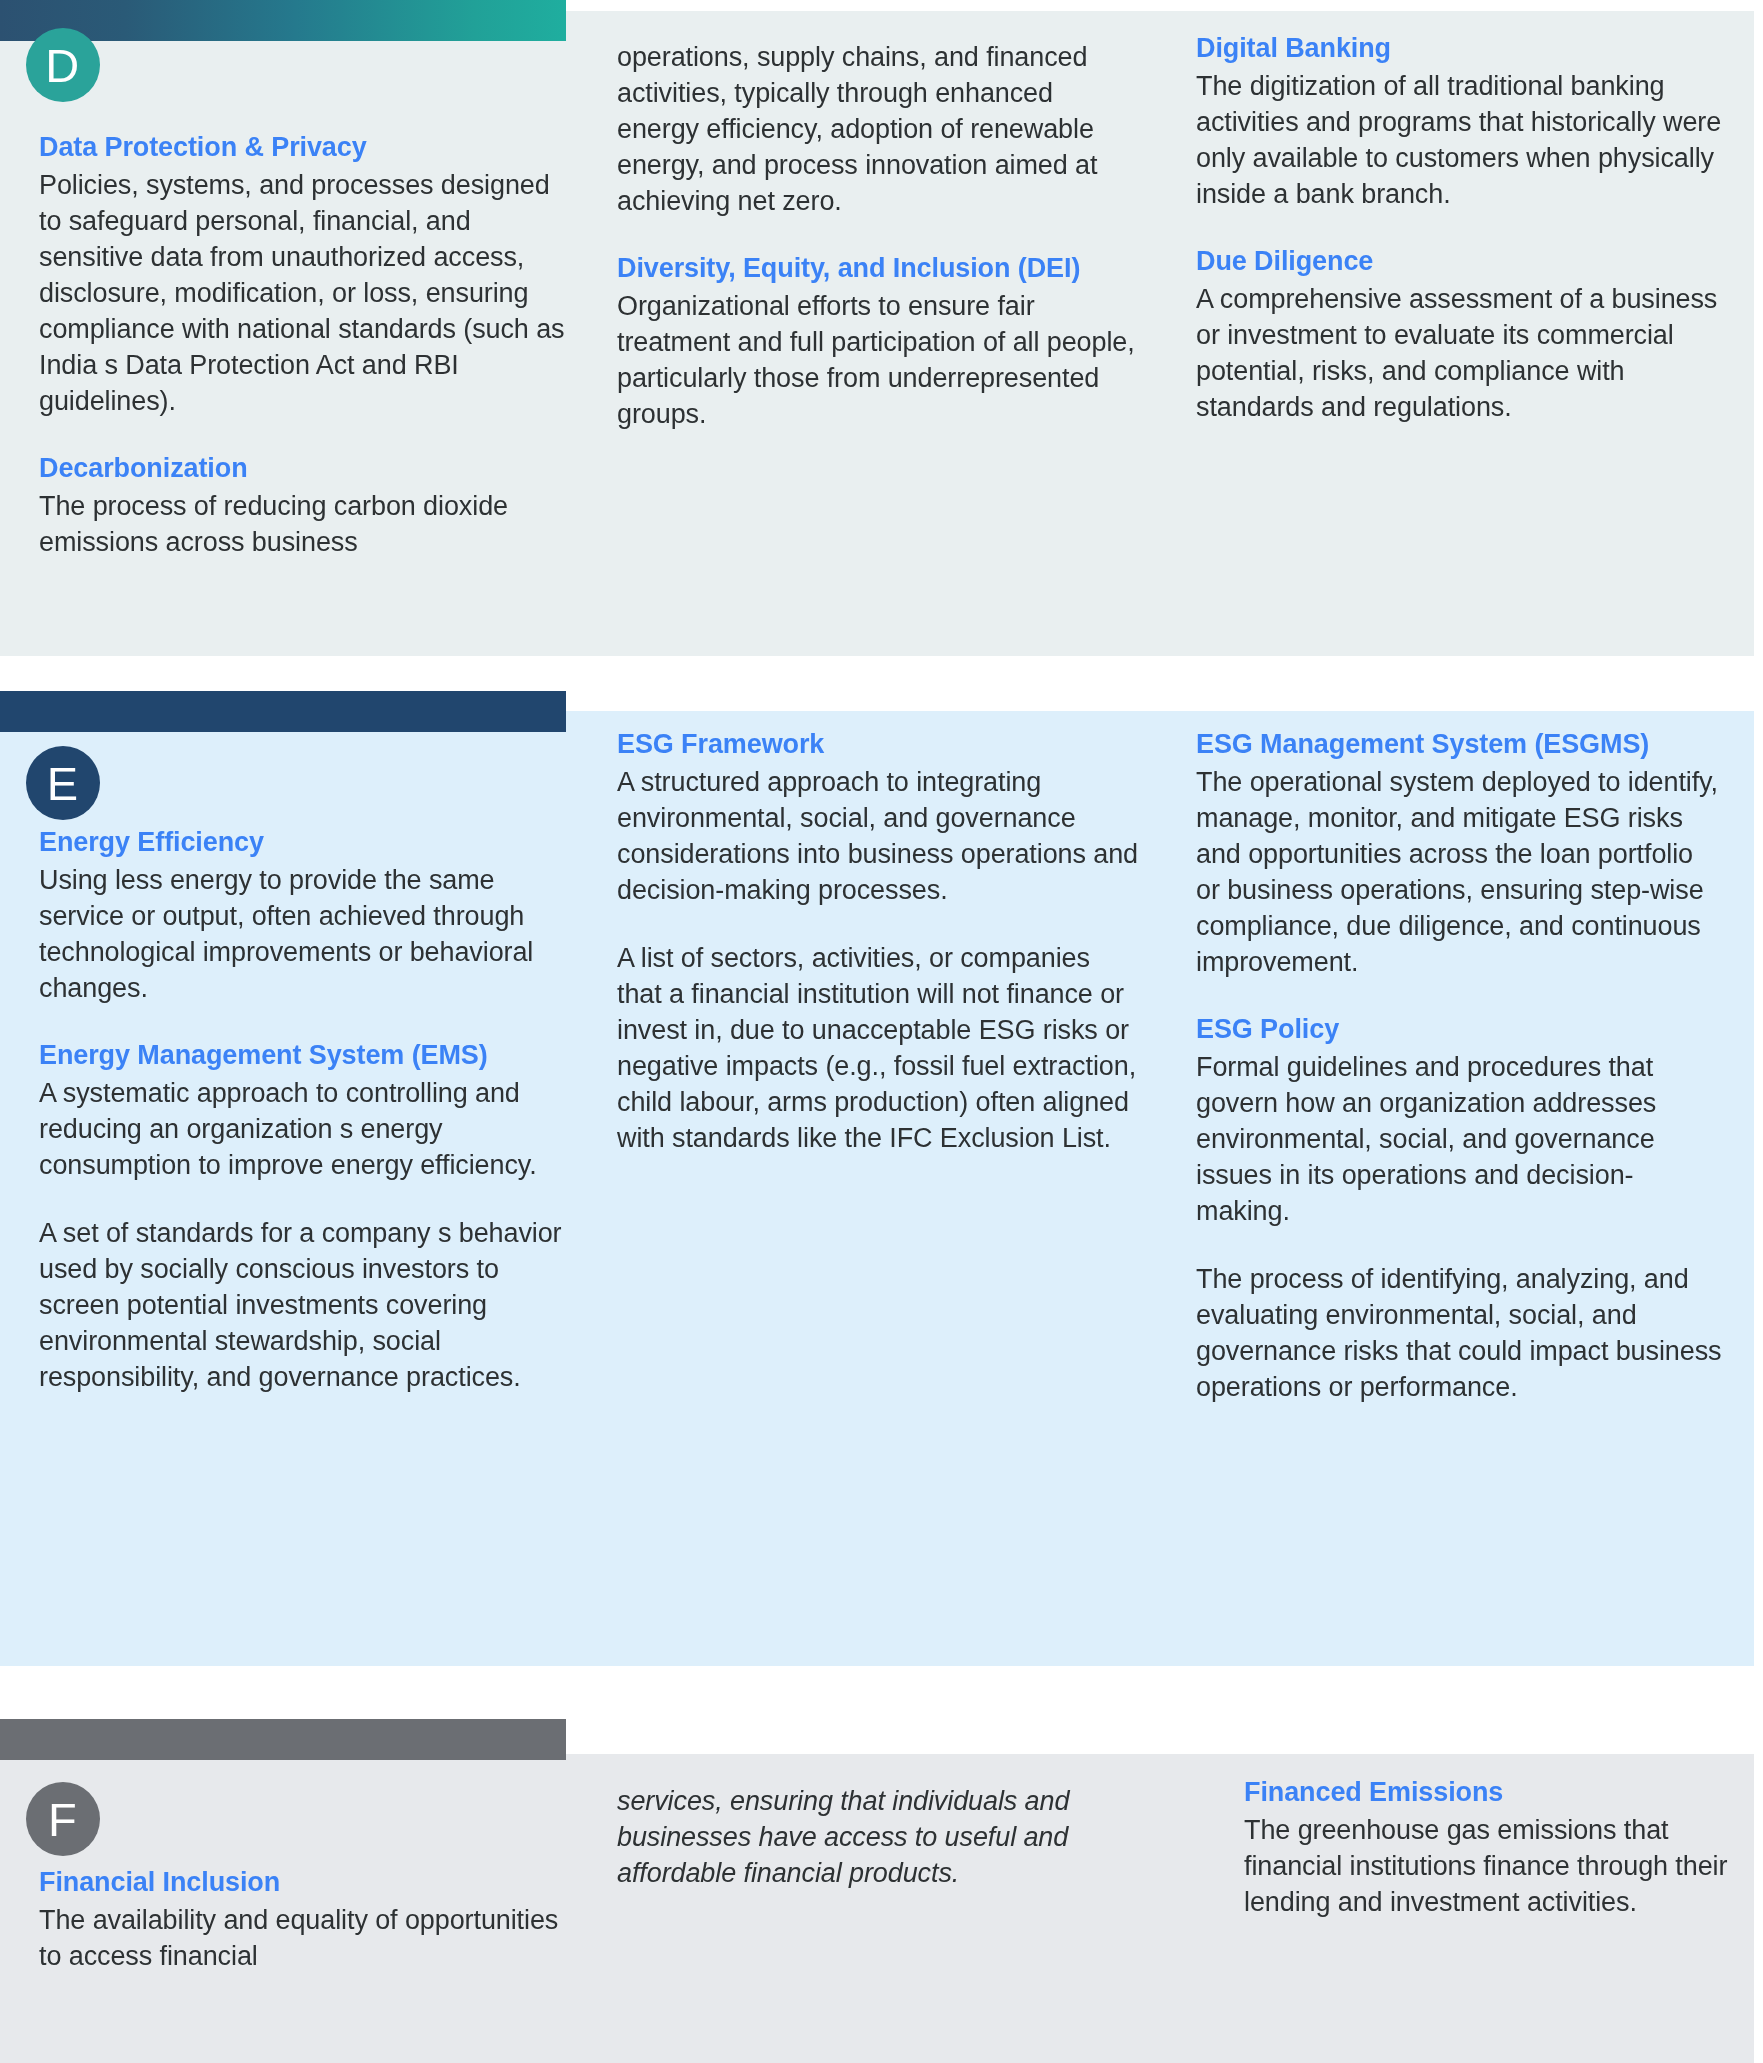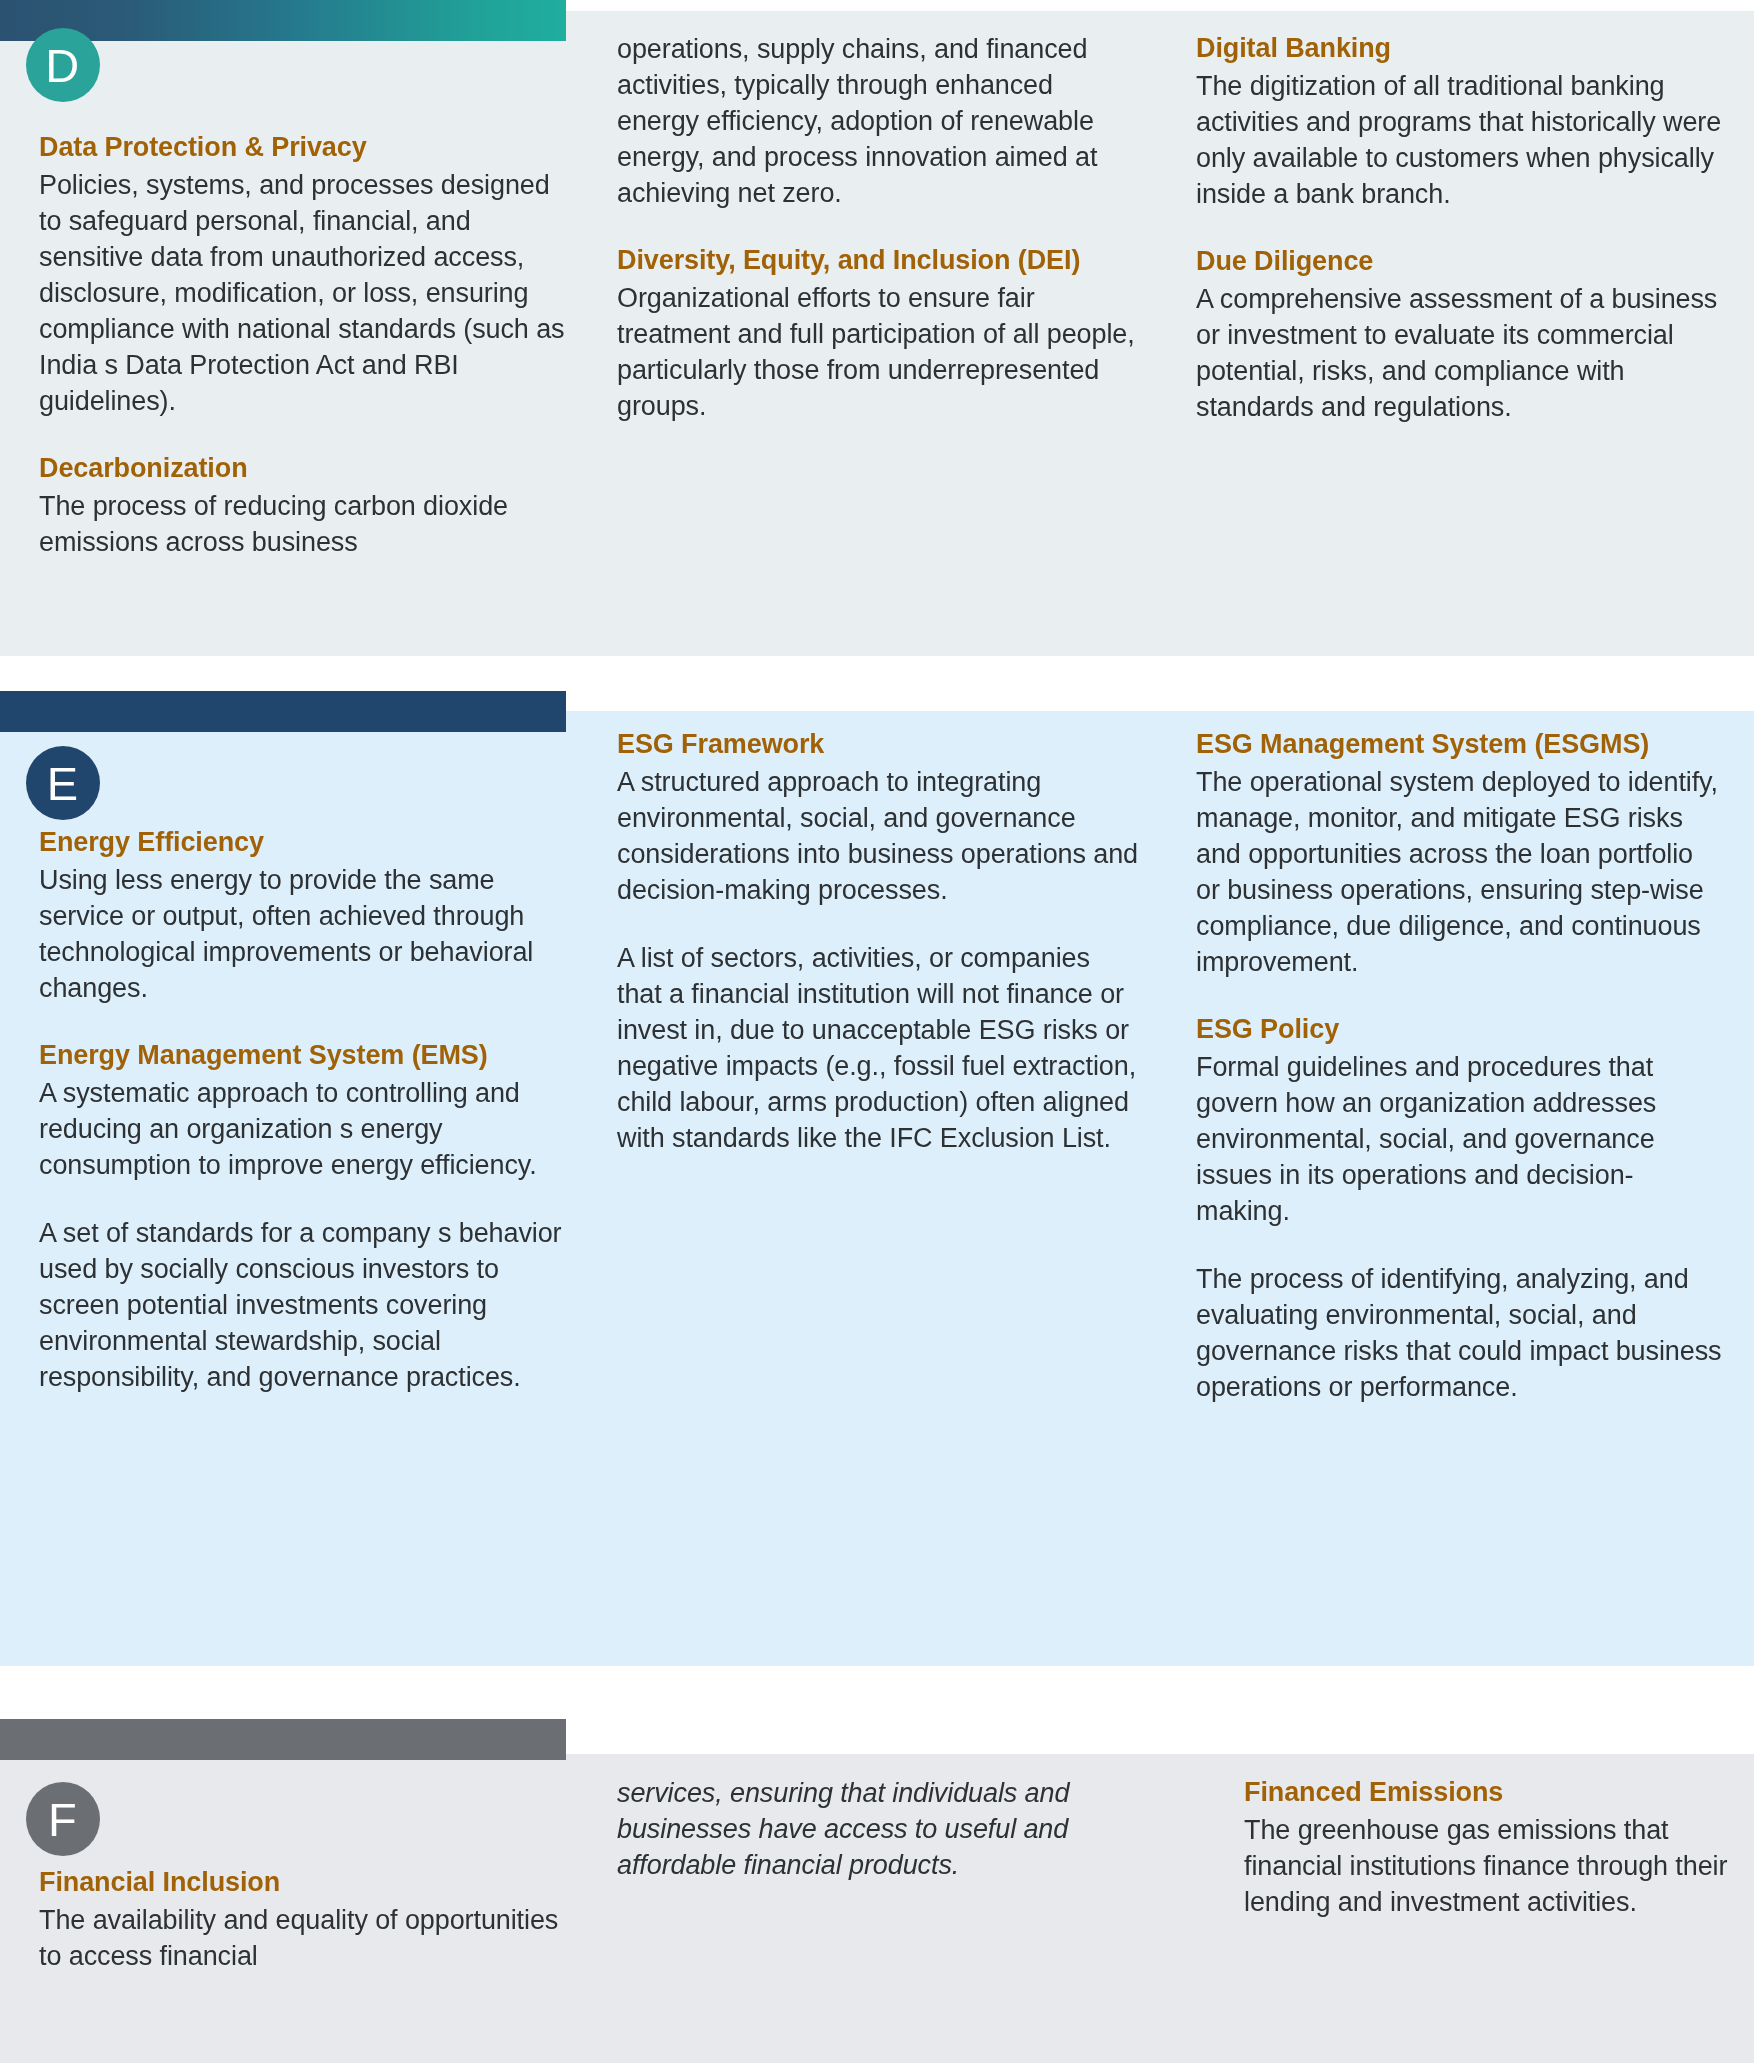--- a/index.html
+++ b/index.html
@@ -26,34 +26,34 @@
     line-height:1;
     letter-spacing:0.4px;
   }
 
   .col{position:absolute;}
 
   .term{
     font-weight:700;
     font-size:27px;
     line-height:1.30;
-    color:#a16207;
+    color:#3b82f6;
     margin:0 0 1.8px 0;
     letter-spacing:-0.1px;
   }
   .def{
     font-weight:400;
     font-size:27px;
     line-height:1.335;
     color:#2d3133;
     margin:0 0 32px 0;
     letter-spacing:-0.1px;
   }
   .def:last-child{margin-bottom:0;}
-  .def.cont{margin-top:0;}
+  .def.cont{margin-top:8px;}
 
   
   #panel-d .panel-bg{
     width:1754px;height:645px;top:10.5px;
     background:#e9eff0;
   }
   #panel-d .accent-bar{
     top:0;
     background:linear-gradient(to right,#2c5171 0%,#2a5a77 22%,#25798d 52%,#21a198 84%,#1fae9f 100%);
   }

